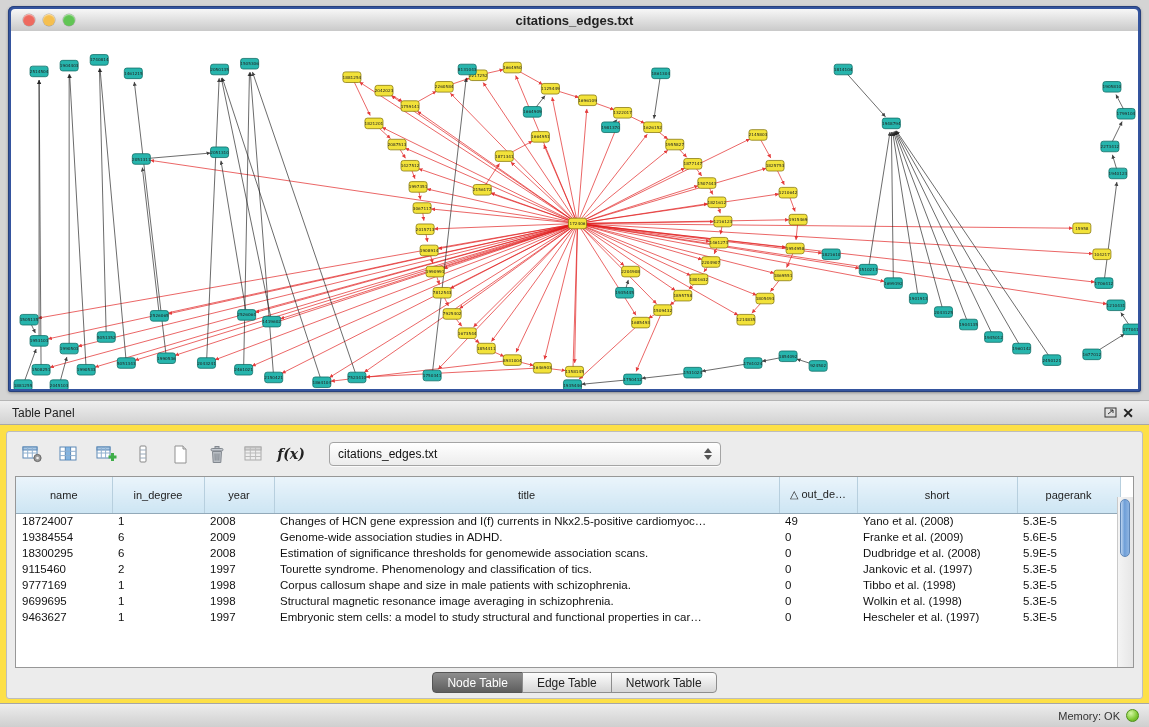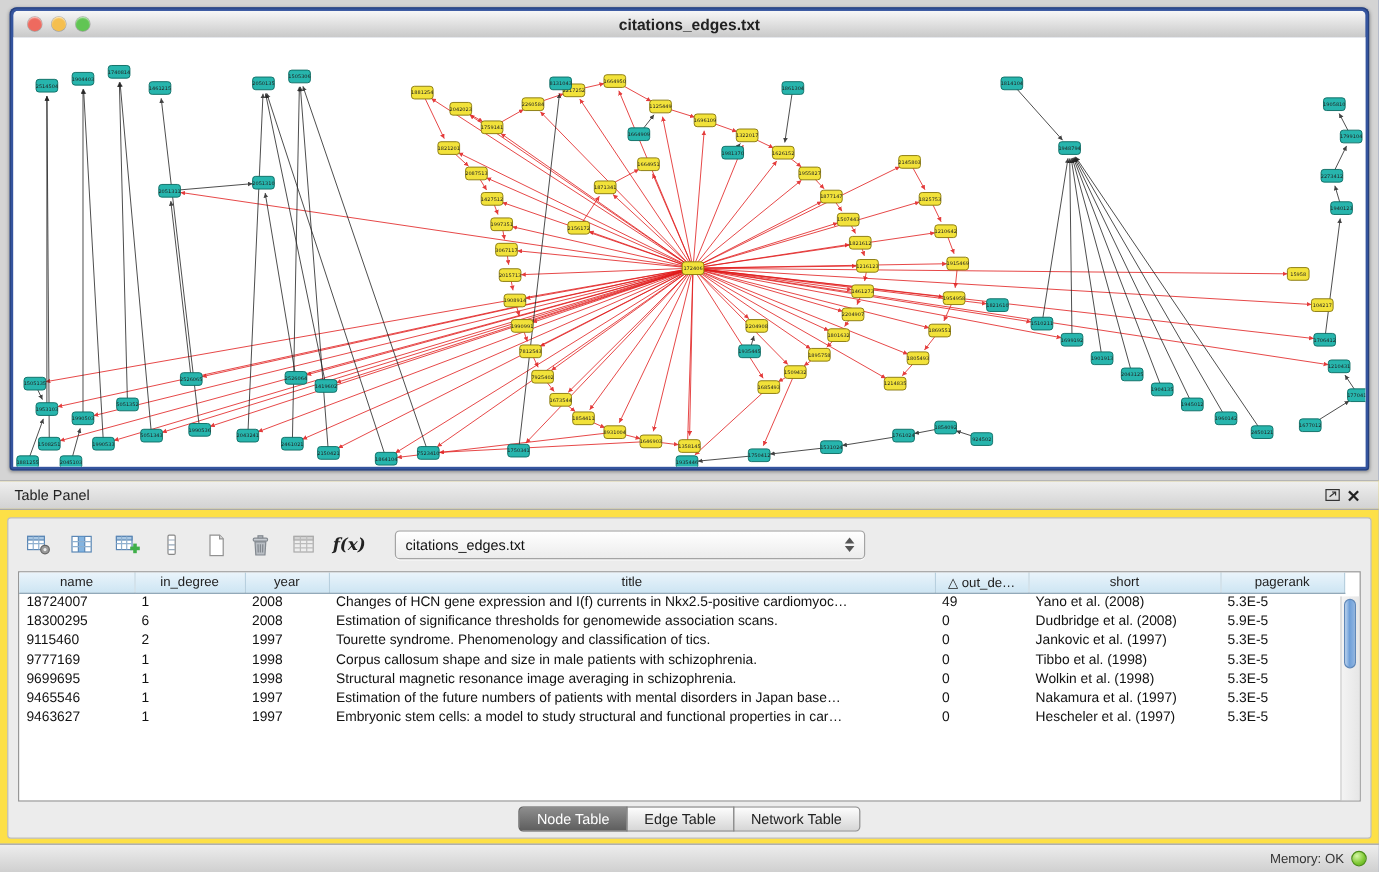--- a/index.html
+++ b/index.html
@@ -62,21 +62,21 @@
   .arrows{display:flex;flex-direction:column;gap:2px;margin-left:auto;}
   .tri-up{width:0;height:0;border-left:4px solid transparent;border-right:4px solid transparent;border-bottom:5px solid #555;}
   .tri-down{width:0;height:0;border-left:4px solid transparent;border-right:4px solid transparent;border-top:5px solid #555;}
   .table-wrap{
     position:absolute;left:8px;right:8px;top:44px;bottom:30px;
     background:#fff;border:1px solid #979797;overflow:hidden;
   }
   table{border-collapse:collapse;table-layout:fixed;width:1104px;}
   .c0{width:96px}.c1{width:92px}.c2{width:70px}.c3{width:505px}.c4{width:78px}.c5{width:160px}.c6{width:103px}
   th{
-    height:17px;box-sizing:border-box;font-size:11px;font-weight:normal;color:#222;
+    height:36px;box-sizing:border-box;font-size:11px;font-weight:normal;color:#222;
     background:linear-gradient(#eaf4fb,#cde5f3);
     border-right:1px solid #b7cfde;border-bottom:1px solid #92a9b9;
     text-align:center;white-space:nowrap;overflow:hidden;
   }
   td{
     height:16px;box-sizing:border-box;font-size:11.5px;color:#111;
     padding:0 6px;white-space:nowrap;overflow:hidden;text-overflow:clip;
   }
   td.center{text-align:left;}
   .vscroll{
@@ -846,20 +846,29 @@
             <tr>
               <td class="c0">18724007</td>
               <td class="c1">1</td>
               <td class="c2">2008</td>
               <td class="c3">Changes of HCN gene expression and I(f) currents in Nkx2.5-positive cardiomyoc…</td>
               <td class="c4">49</td>
               <td class="c5 center">Yano et al. (2008)</td>
               <td class="c6">5.3E-5</td>
             </tr>
             <tr>
+              <td class="c0">19384554</td>
+              <td class="c1">6</td>
+              <td class="c2">2009</td>
+              <td class="c3">Genome-wide association studies in ADHD.</td>
+              <td class="c4">0</td>
+              <td class="c5 center">Franke et al. (2009)</td>
+              <td class="c6">5.6E-5</td>
+            </tr>
+            <tr>
               <td class="c0">18300295</td>
               <td class="c1">6</td>
               <td class="c2">2008</td>
               <td class="c3">Estimation of significance thresholds for genomewide association scans.</td>
               <td class="c4">0</td>
               <td class="c5 center">Dudbridge et al. (2008)</td>
               <td class="c6">5.9E-5</td>
             </tr>
             <tr>
               <td class="c0">9115460</td>
@@ -882,29 +891,20 @@
             <tr>
               <td class="c0">9699695</td>
               <td class="c1">1</td>
               <td class="c2">1998</td>
               <td class="c3">Structural magnetic resonance image averaging in schizophrenia.</td>
               <td class="c4">0</td>
               <td class="c5 center">Wolkin et al. (1998)</td>
               <td class="c6">5.3E-5</td>
             </tr>
             <tr>
-              <td class="c0">9465546</td>
-              <td class="c1">1</td>
-              <td class="c2">1997</td>
-              <td class="c3">Estimation of the future numbers of patients with mental disorders in Japan base…</td>
-              <td class="c4">0</td>
-              <td class="c5 center">Nakamura et al. (1997)</td>
-              <td class="c6">5.3E-5</td>
-            </tr>
-            <tr>
               <td class="c0">9463627</td>
               <td class="c1">1</td>
               <td class="c2">1997</td>
               <td class="c3">Embryonic stem cells: a model to study structural and functional properties in car…</td>
               <td class="c4">0</td>
               <td class="c5 center">Hescheler et al. (1997)</td>
               <td class="c6">5.3E-5</td>
             </tr>
           </tbody>
       </table>

